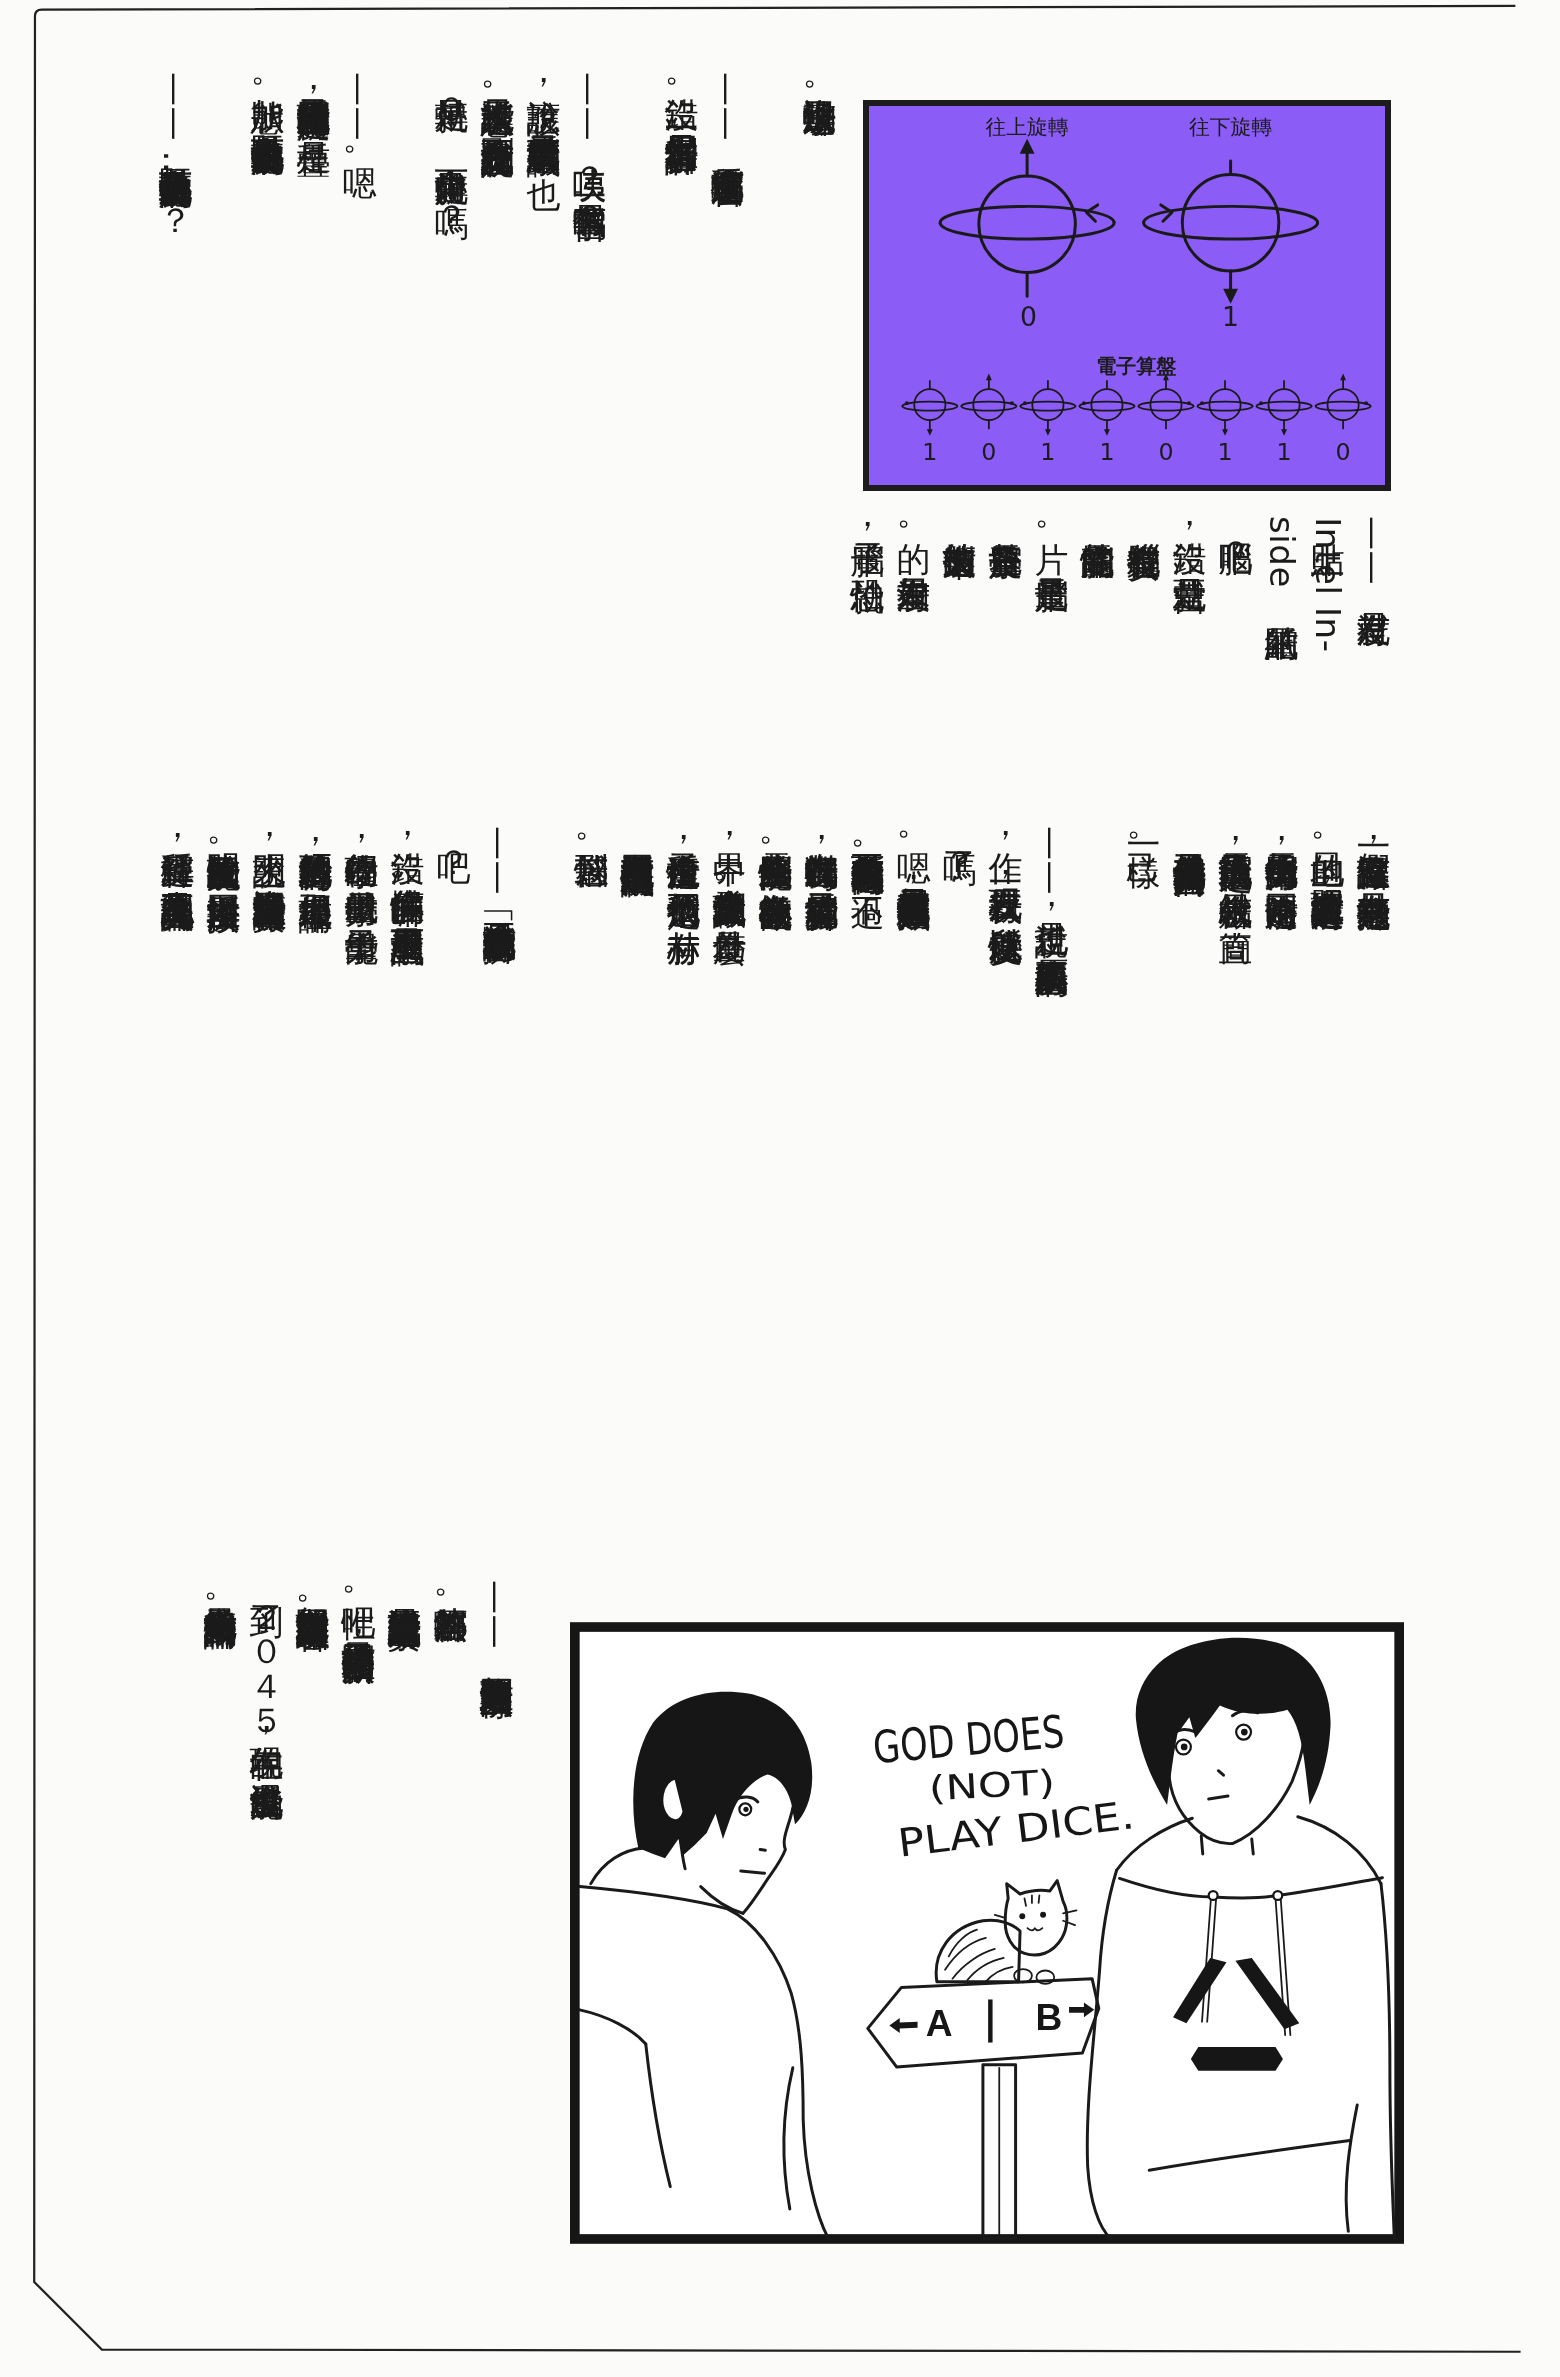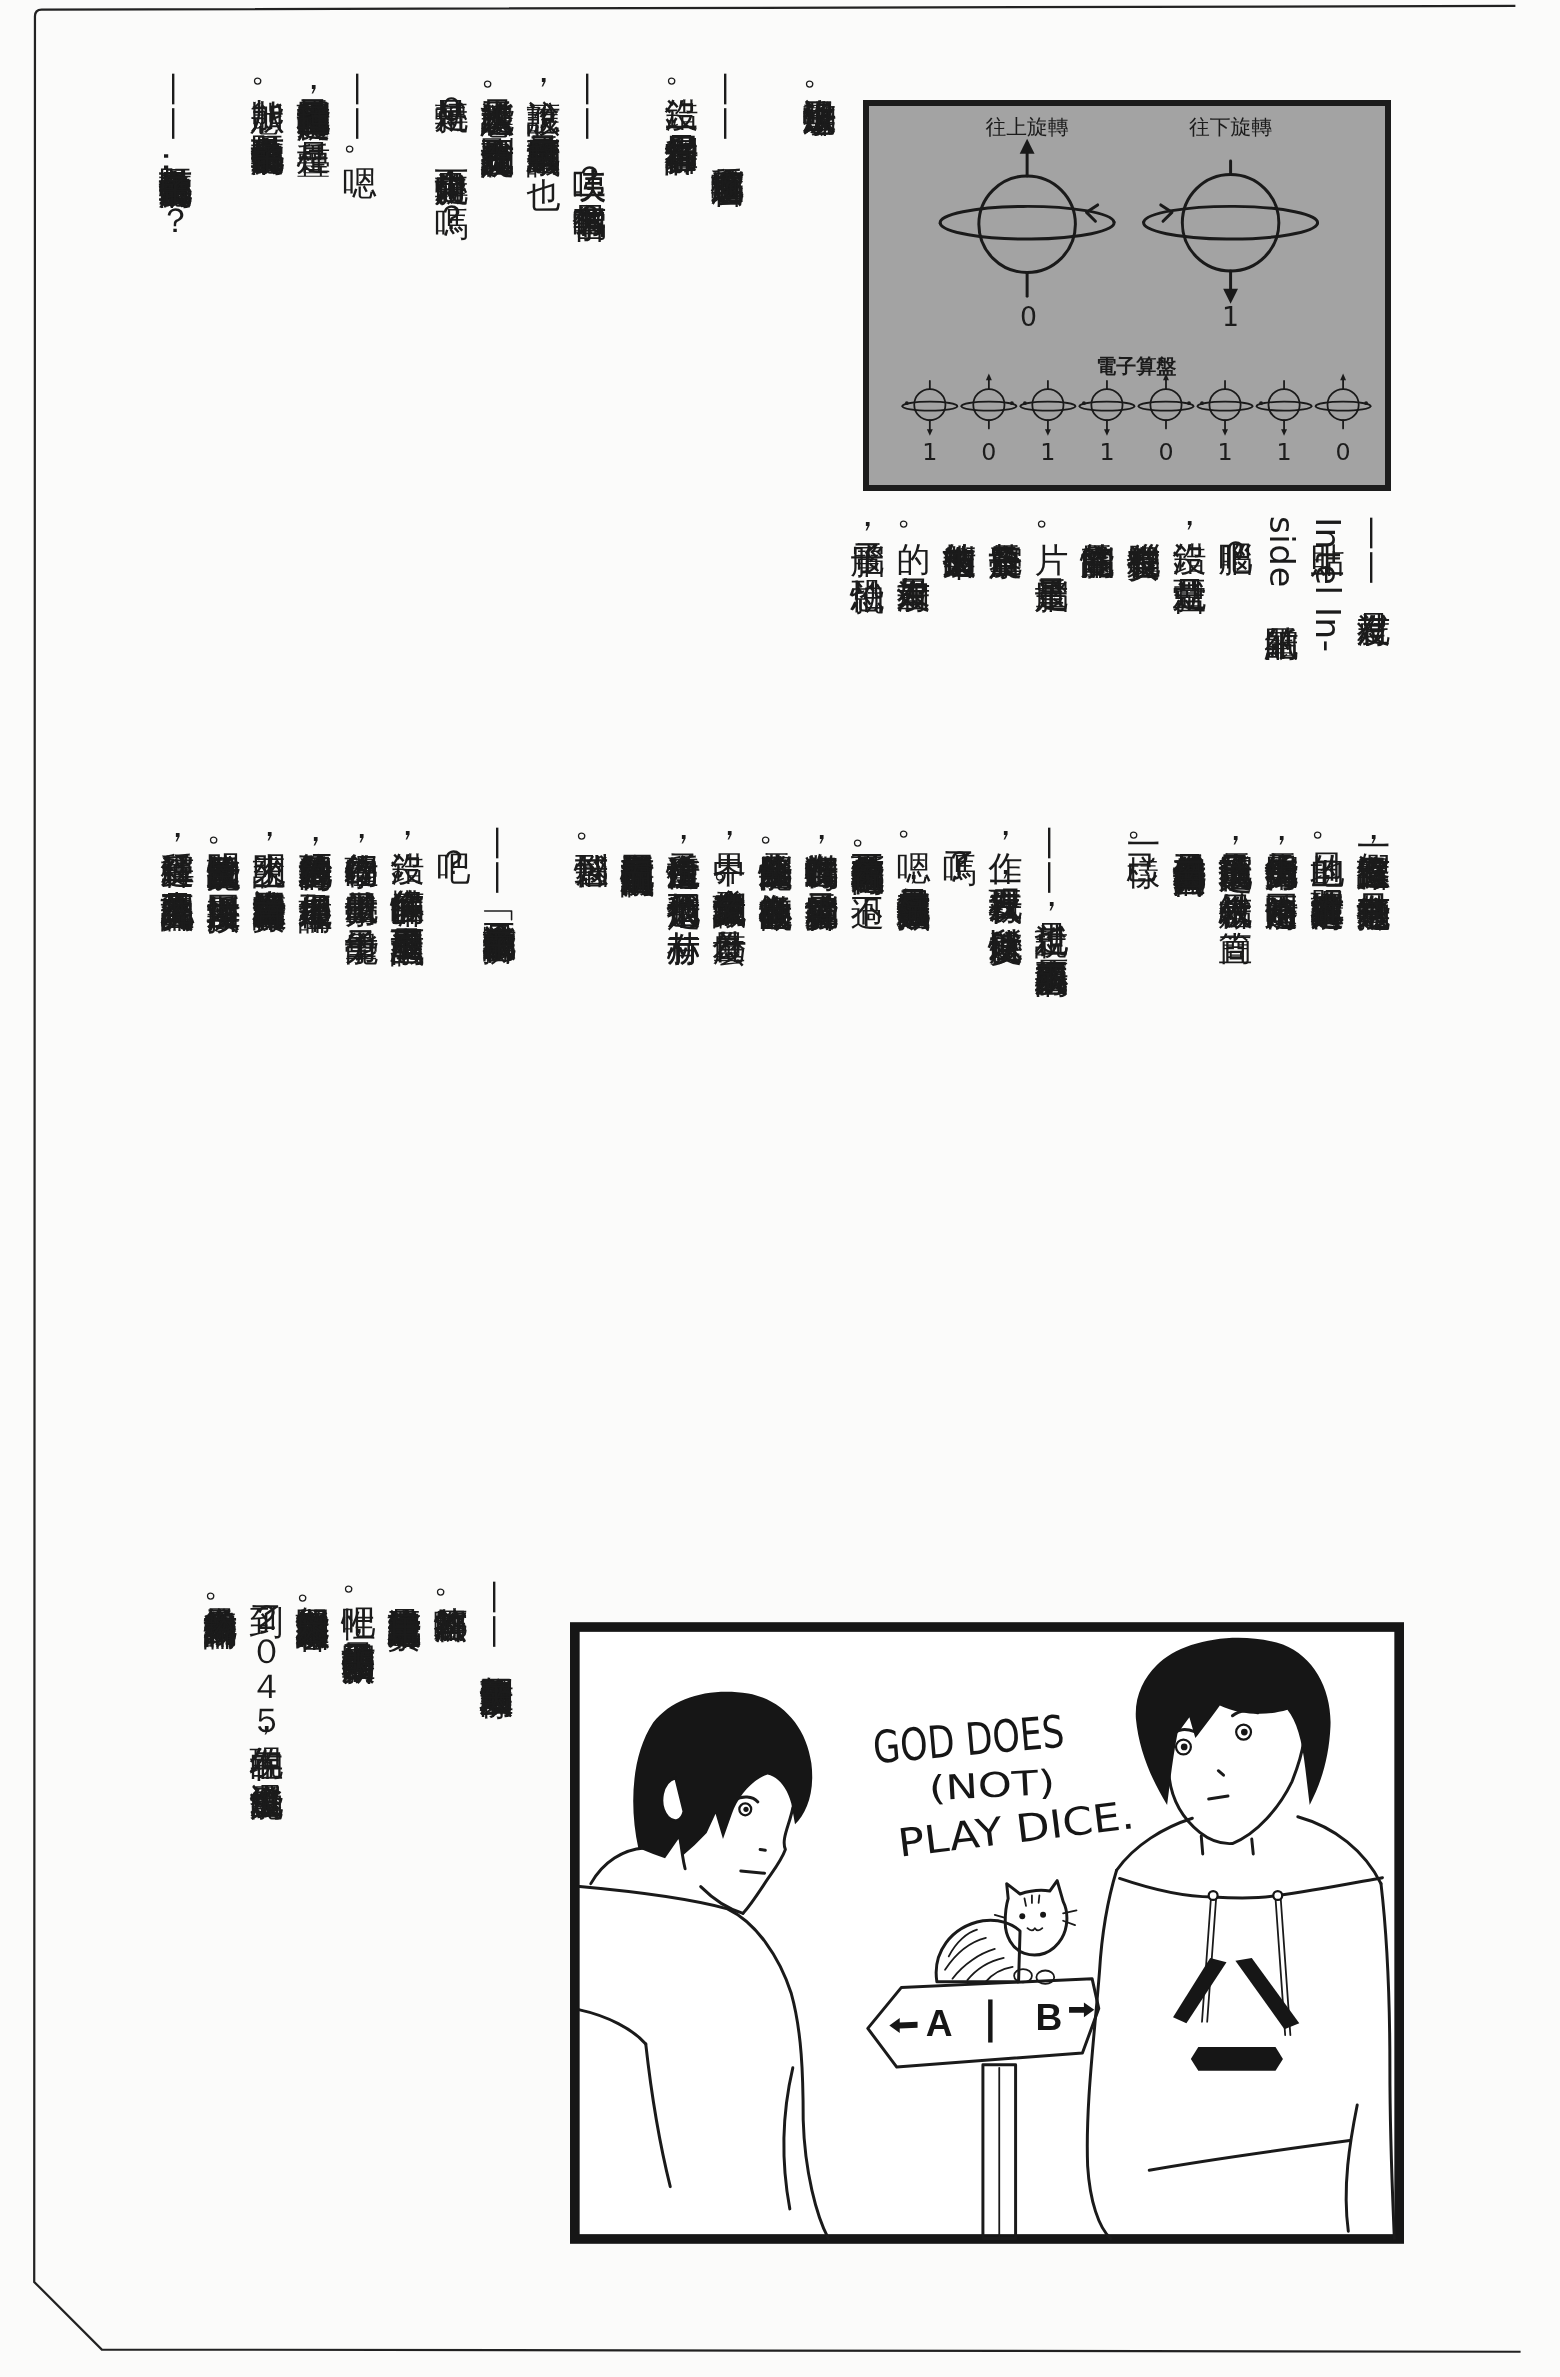--- a/index.html
+++ b/index.html
@@ -26,21 +26,21 @@
   }
   .col { display: block; width: 46px; }
   .gap { display: block; width: 46px; }
 
   .diagram {
     position: absolute;
     left: 863px; top: 100px;
     width: 528px; height: 391px;
     box-sizing: border-box;
     border: 6px solid #1c1c1c;
-    background: #a3a3a3;
+    background: #8b5cf6;
   }
   .diagram svg { position: absolute; left: -6px; top: -6px; }
   .dtext { font-family: "DejaVu Sans", sans-serif; fill: #1c1c1c; }
   .ink { stroke: #1a1a1a; fill: none; stroke-width: 4; stroke-linecap: round; stroke-linejoin: round; }
   .ink-thin { stroke: #1a1a1a; fill: none; stroke-width: 2.4; stroke-linecap: round; stroke-linejoin: round; }
 
   .panel {
     position: absolute;
     left: 570px; top: 1622px;
     width: 834px; height: 622px;

